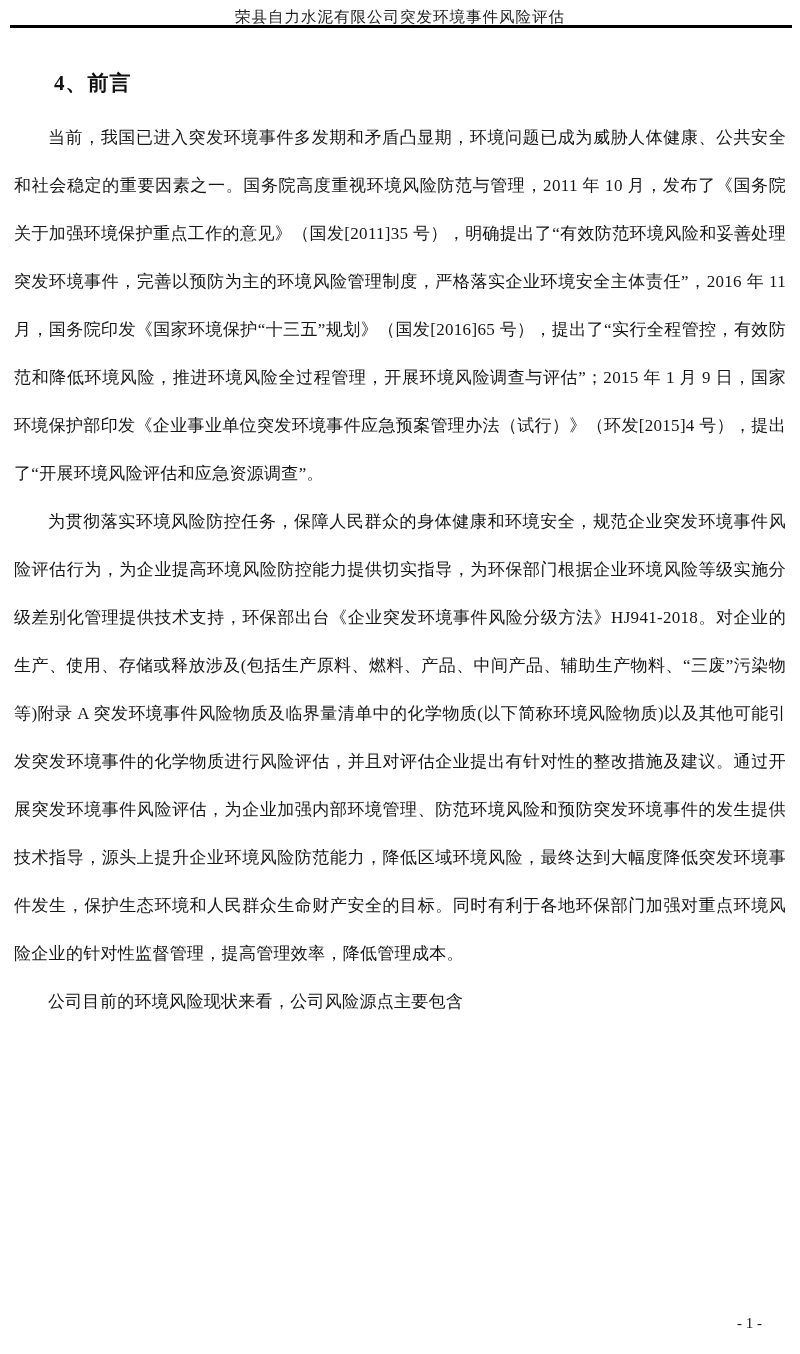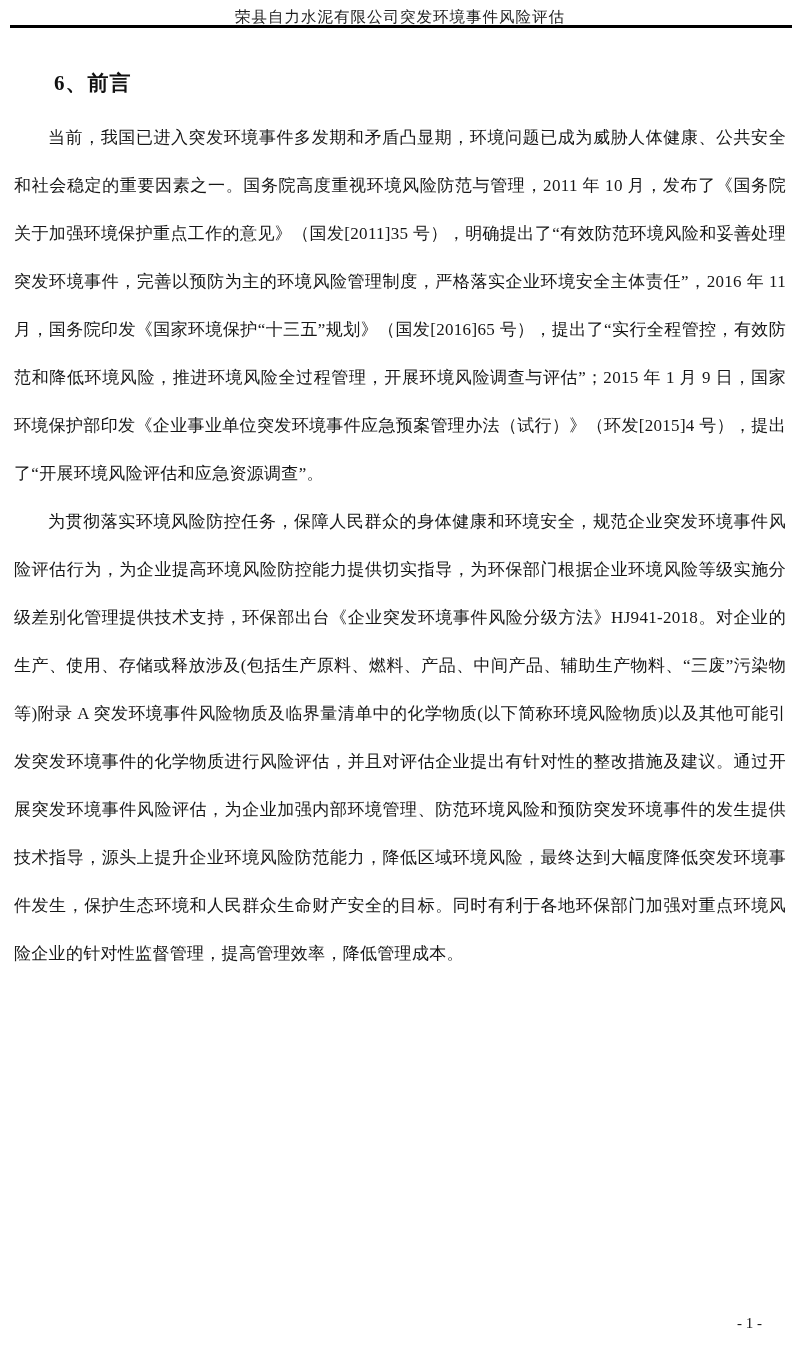--- a/index.html
+++ b/index.html
@@ -76,23 +76,24 @@
 <body>
 
 <div class="page">
 
   <div class="doc-header">
     <div class="header-title">荣县自力水泥有限公司突发环境事件风险评估</div>
     <div class="header-rule"></div>
   </div>
 
   <div class="content">
-    <h1 class="section-heading">6、前言</h1>
+    <h1 class="section-heading">4、前言</h1>
 
     <p class="para first">当前，我国已进入突发环境事件多发期和矛盾凸显期，环境问题已成为威胁人体健康、公共安全和社会稳定的重要因素之一。国务院高度重视环境风险防范与管理，2011 年 10 月，发布了《国务院关于加强环境保护重点工作的意见》（国发[2011]35 号），明确提出了“有效防范环境风险和妥善处理突发环境事件，完善以预防为主的环境风险管理制度，严格落实企业环境安全主体责任”，2016 年 11 月，国务院印发《国家环境保护“十三五”规划》（国发[2016]65 号），提出了“实行全程管控，有效防范和降低环境风险，推进环境风险全过程管理，开展环境风险调查与评估”；2015 年 1 月 9 日，国家环境保护部印发《企业事业单位突发环境事件应急预案管理办法（试行）》（环发[2015]4 号），提出了“开展环境风险评估和应急资源调查”。</p>
 
     <p class="para">为贯彻落实环境风险防控任务，保障人民群众的身体健康和环境安全，规范企业突发环境事件风险评估行为，为企业提高环境风险防控能力提供切实指导，为环保部门根据企业环境风险等级实施分级差别化管理提供技术支持，环保部出台《企业突发环境事件风险分级方法》HJ941-2018。对企业的生产、使用、存储或释放涉及(包括生产原料、燃料、产品、中间产品、辅助生产物料、“三废”污染物等)附录 A 突发环境事件风险物质及临界量清单中的化学物质(以下简称环境风险物质)以及其他可能引发突发环境事件的化学物质进行风险评估，并且对评估企业提出有针对性的整改措施及建议。通过开展突发环境事件风险评估，为企业加强内部环境管理、防范环境风险和预防突发环境事件的发生提供技术指导，源头上提升企业环境风险防范能力，降低区域环境风险，最终达到大幅度降低突发环境事件发生，保护生态环境和人民群众生命财产安全的目标。同时有利于各地环保部门加强对重点环境风险企业的针对性监督管理，提高管理效率，降低管理成本。</p>
 
+    <p class="para">公司目前的环境风险现状来看，公司风险源点主要包含</p>
   </div>
 
   <div class="footer">- 1 -</div>
 
 </div>
 
 </body></html>

